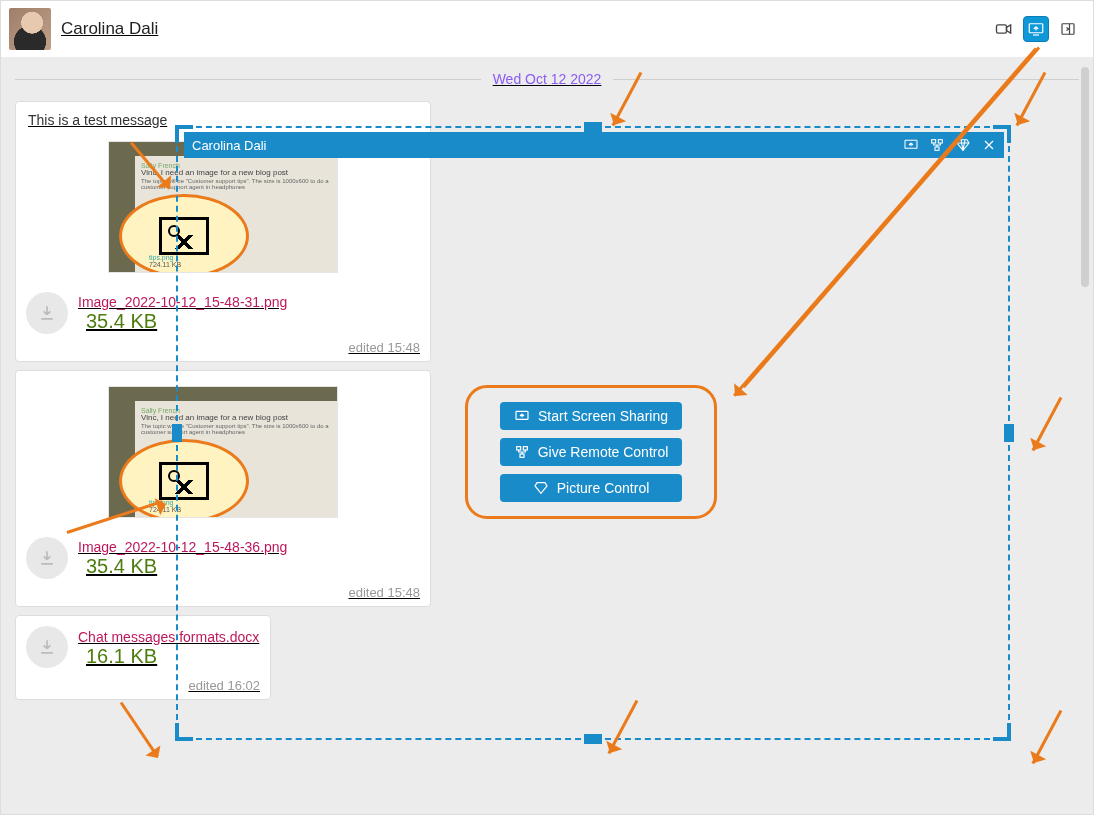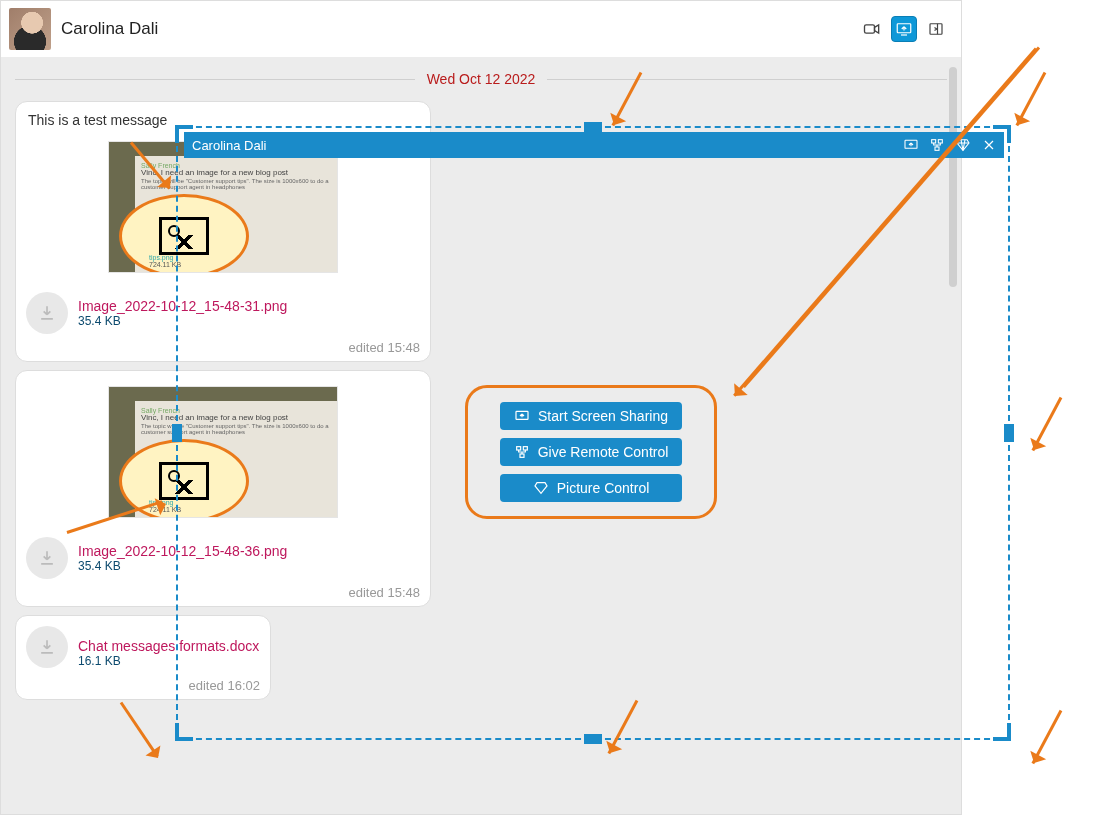--- a/index.html
+++ b/index.html
@@ -7,25 +7,26 @@
   font-family: -apple-system, "Segoe UI", Arial, sans-serif;
   font-size: 14px;
   background: #fff;
   width: 1094px;
   height: 815px;
   overflow: hidden;
   position: relative;
 }
 .root {
   border: 1px solid #ddd;
-  width: 962px;
+  width: 1094px;
   height: 815px;
   display: flex;
   flex-direction: column;
   position: relative;
+  text-decoration: underline;
 }
 
 .header {
   height: 56px;
   display: flex;
   align-items: center;
   padding: 0 12px 0 8px;
   background: #fff;
 }
 .avatar {
@@ -67,33 +68,33 @@
   position:relative;
   overflow:hidden;
   padding: 0 14px;
 }
 .scrollbar {
   position:absolute; right:4px; top:10px; width:8px; height:220px;
   background:#cfcfcf; border-radius:4px;
 }
 .date-div {
   display:flex; align-items:center; margin:14px 0;
-  color:#b91c1c;
+  color:#8b5cf6;
   text-align:center;
 }
 .date-div::before, .date-div::after {
   content:""; flex:1; height:1px; background:#cfcfcf;
 }
 .date-div span { padding:0 12px; font-size:14px; }
 
 
 .msg {
   background:#fff;
   border:1px solid #ddd;
-  border-radius:12px;
+  border-radius:4px;
   width:416px;
   margin-bottom:8px;
   position:relative;
 }
 .msg .body { padding:10px 12px 6px; }
 .msg .bodytext { font-size:14px; color:#333; margin-bottom:8px; }
 .thumb-wrap{
   display:flex; justify-content:center; padding:6px 0 10px;
 }
 .thumb {
@@ -132,21 +133,21 @@
 .thumb .fileline .sz{color:#555;}
 .attach-row{
   display:flex; align-items:center; gap:10px; padding:4px 10px 6px;
 }
 .dl-circle{
   width:42px;height:42px;border-radius:50%;background:#e8e8e8;
   display:flex;align-items:center;justify-content:center;color:#bbb;
 }
 .dl-circle svg{width:20px;height:20px;}
 .attach-info .fname{color:#be185d;font-size:14px;}
-.attach-info .fsize{color:#0c4a6e;font-size:12px;}
+.attach-info .fsize{color:#4d7c0f;font-size:20px;margin-left:8px;}
 .msg .meta{
   text-align:right;color:#999;font-size:13px;padding:0 10px 6px;
 }
 .msg.small{width:256px;}
 .msg.small .attach-row{padding:10px;align-items:flex-end;}
 
 
 .share-frame{
   position:absolute;
   left:175px; top:125px; width:834px; height:614px;

